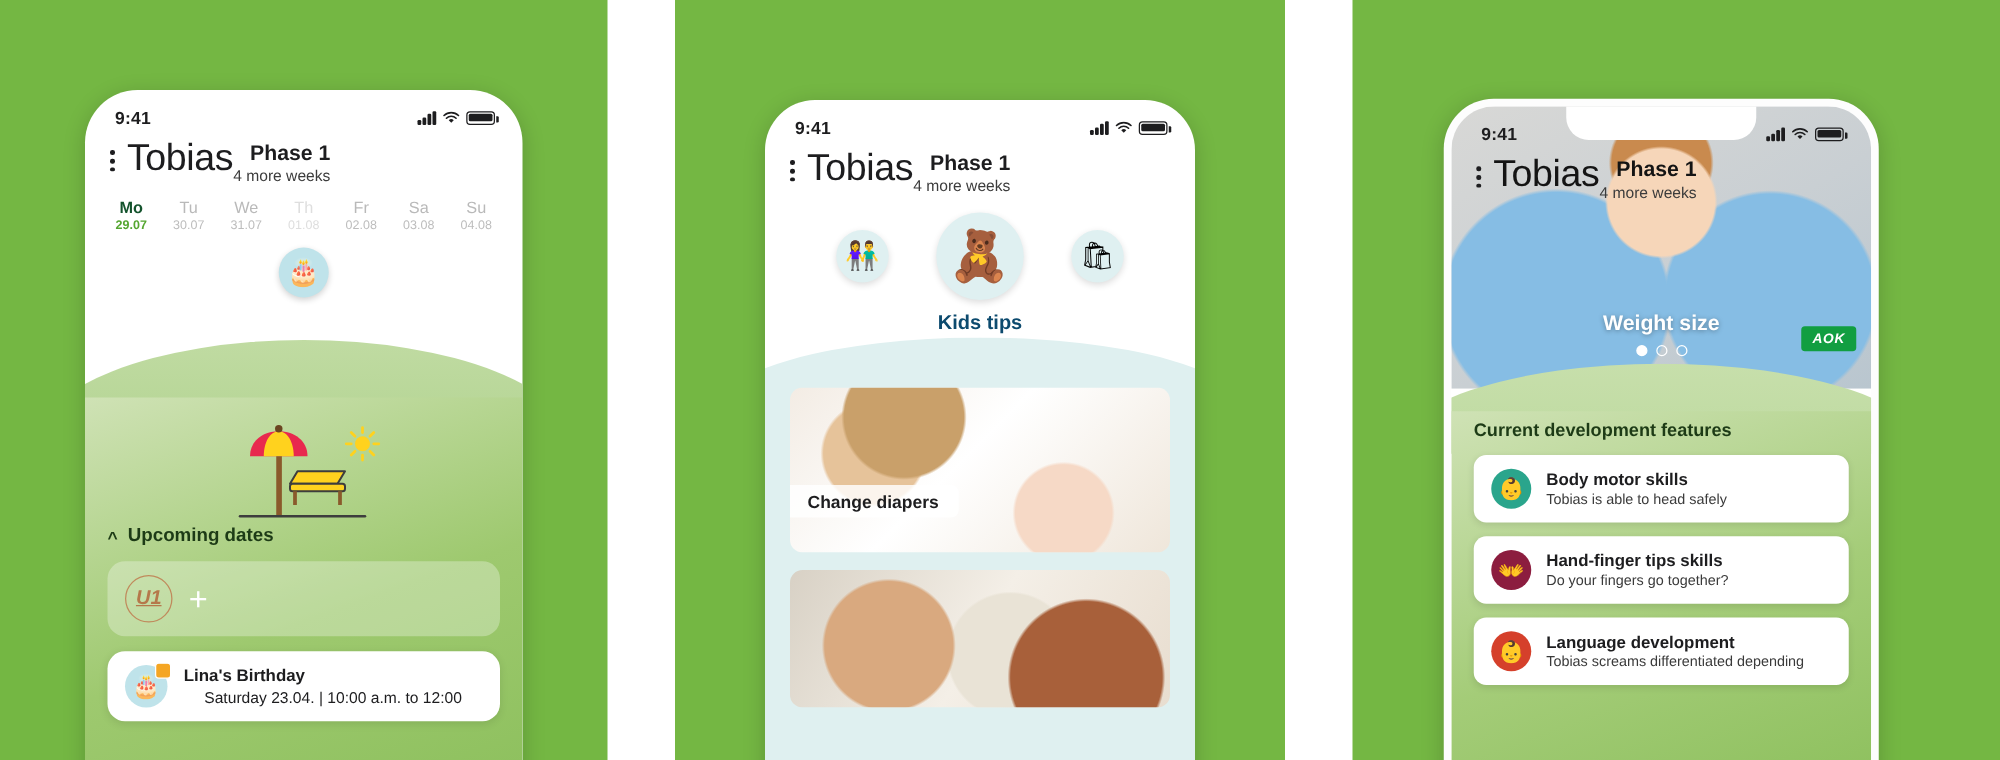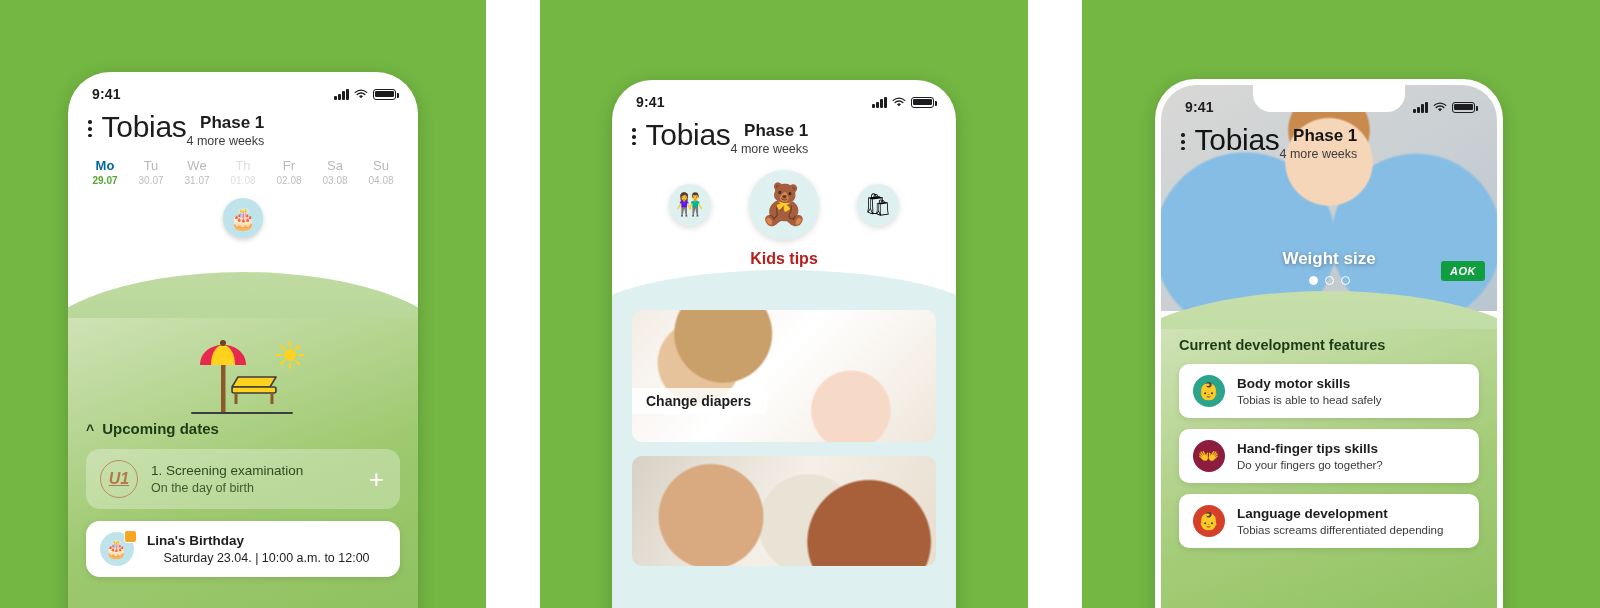--- a/index.html
+++ b/index.html
@@ -68,21 +68,21 @@
   .babyname { font-size: 30px; font-weight: 400; color:#1d1d1f; letter-spacing:-.3px; line-height:1.15; }
   .phasewrap { text-align: right; padding-top: 3px; }
   .phase { font-size: 17px; font-weight: 700; color:#1d1d1f; line-height: 1.15; }
   .phasesub { font-size: 12.5px; color:#3c3c3c; margin-top: 1px; }
 
   
   .weekstrip { display: flex; padding: 10px 14px 0 14px; }
   .day { flex: 1; text-align: center; }
   .dow { font-size: 13px; color:#b9b9b9; font-weight: 400; line-height: 1.2; }
   .dnum { font-size: 10px; color:#bdbdbd; margin-top: 2px; }
-  .day.active .dow { color:#0369a1; font-weight: 700; text-align: center; }
+  .day.active .dow { color:#14532d; font-weight: 700; text-align: center; }
   .day.active .dnum { color:#55a630; font-weight: 700; text-align: center; }
   .day.faded .dow, .day.faded .dnum { color: #dedede; }
 
   .cakerow { display:flex; justify-content:center; margin-top: 12px; }
   .cakebadge {
     width: 40px; height: 40px; border-radius: 50%;
     background:#bfe3ea; display:flex; align-items:center; justify-content:center;
     box-shadow: 0 2px 5px rgba(0,0,0,.18); font-size: 21px; line-height:1;
   }
 
@@ -136,21 +136,21 @@
   }
 
   
   .iconrow { display:flex; align-items:center; justify-content:center; gap: 38px; margin-top: 14px; }
   .circicon {
     border-radius:50%; background:#dff0f1; display:flex; align-items:center; justify-content:center;
     box-shadow: 0 2px 6px rgba(0,0,0,.14);
   }
   .circicon.sm { width: 42px; height: 42px; font-size: 22px; }
   .circicon.lg { width: 70px; height: 70px; font-size: 40px; }
-  .kidstips { text-align:center; font-size: 16px; font-weight: 700; color:#b91c1c; margin-top: 10px; }
+  .kidstips { text-align:center; font-size: 16px; font-weight: 700; color:#0c4a6e; margin-top: 10px; }
 
   .curvebody2 { position:absolute; left:0; right:0; top: 190px; bottom:0; overflow:hidden; }
   .curvebody2 .curve {
     position:absolute; left:-12%; top:0; width:124%; height:60px;
     background:#dff0f0; border-radius: 50% 50% 0 0 / 100% 100% 0 0;
   }
   .curvebody2 .fill { position:absolute; left:0; right:0; top:32px; bottom:0; background:#dff0f0; }
   .body2inner { position:absolute; left:0; right:0; top: 40px; bottom: 0; padding: 0 20px; }
 
   .photocard { position: relative; border-radius: 10px; overflow: hidden; margin-bottom: 14px; }
@@ -341,24 +341,20 @@
           </svg>
         </div>
 
         <div class="updates">
           <span class="chev">^</span>
           <span class="t">Upcoming dates</span>
         </div>
 
         <div class="card ghost">
           <div class="u1">U1</div>
-          <div class="cardtxt">
-            <div class="cardtitle">1. Screening examination</div>
-            <div class="cardsub">On the day of birth</div>
-          </div>
           <div class="plus">+</div>
         </div>
 
         <div class="card solid">
           <div class="cakeav">🎂<span class="dot"></span></div>
           <div class="cardtxt">
             <div class="cardtitle">Lina's Birthday</div>
             <div class="cardsub">Saturday 23.04. | 10:00 a.m. to 12:00</div>
           </div>
         </div>

